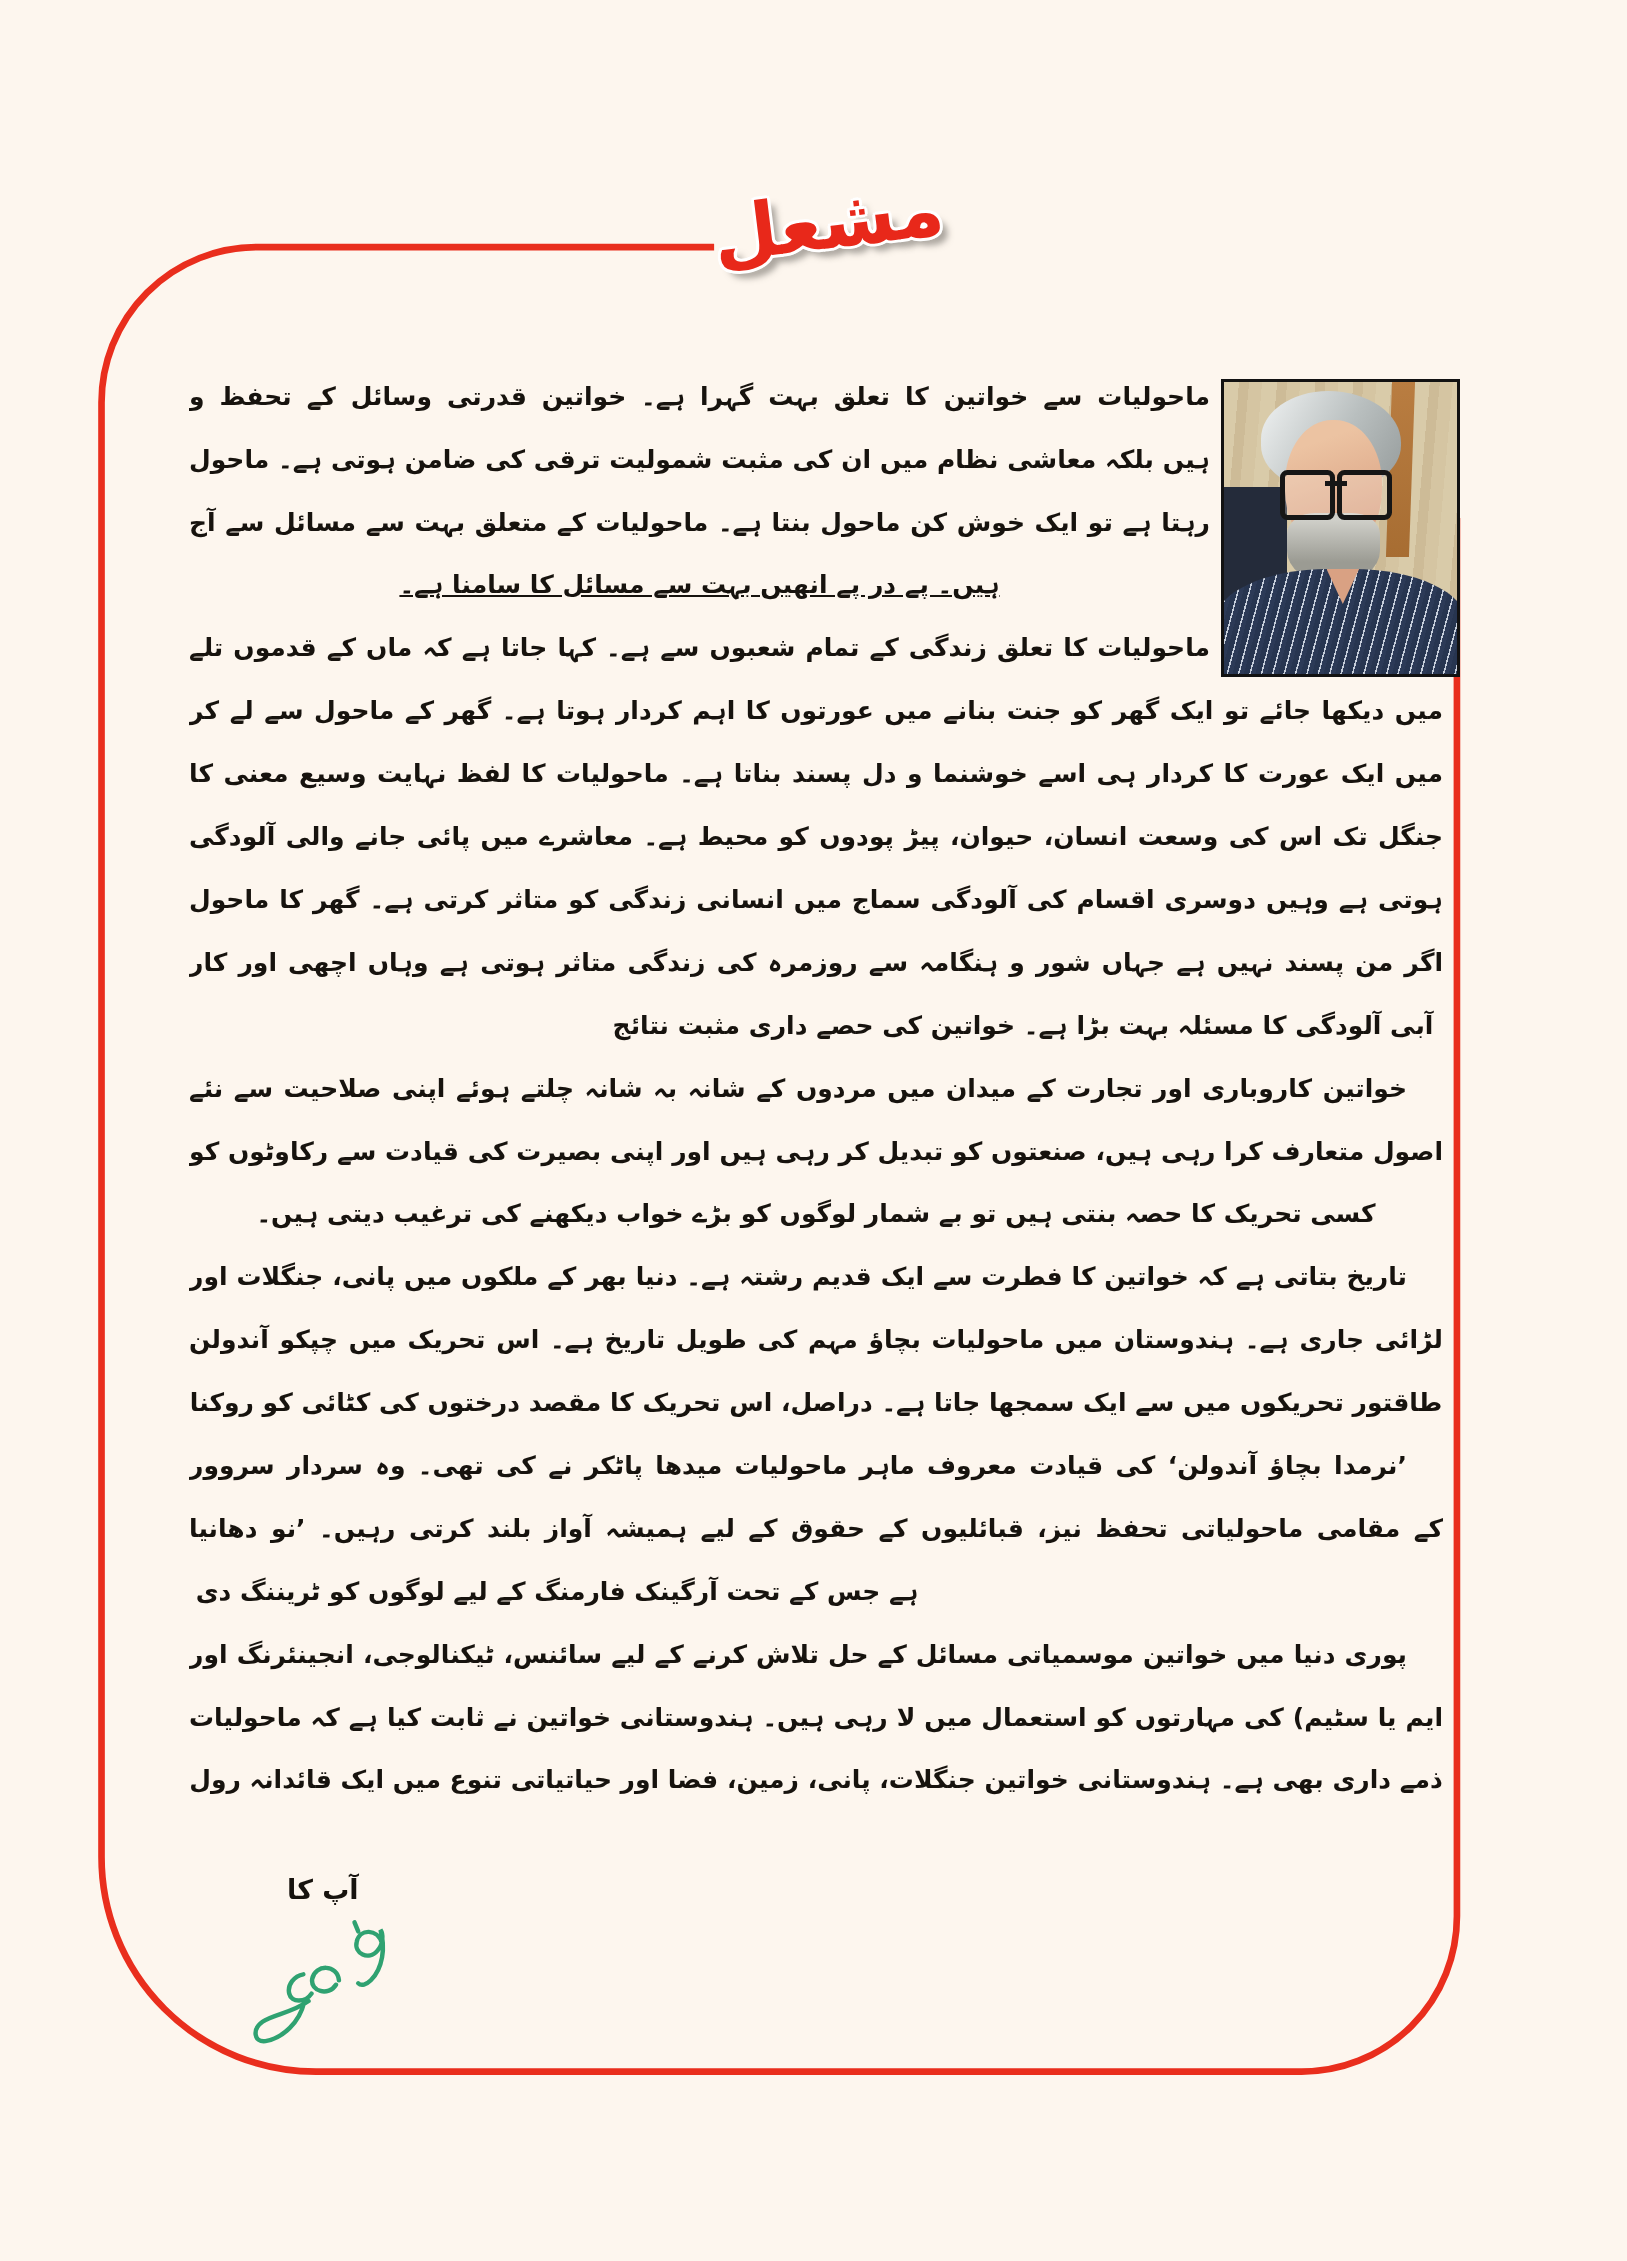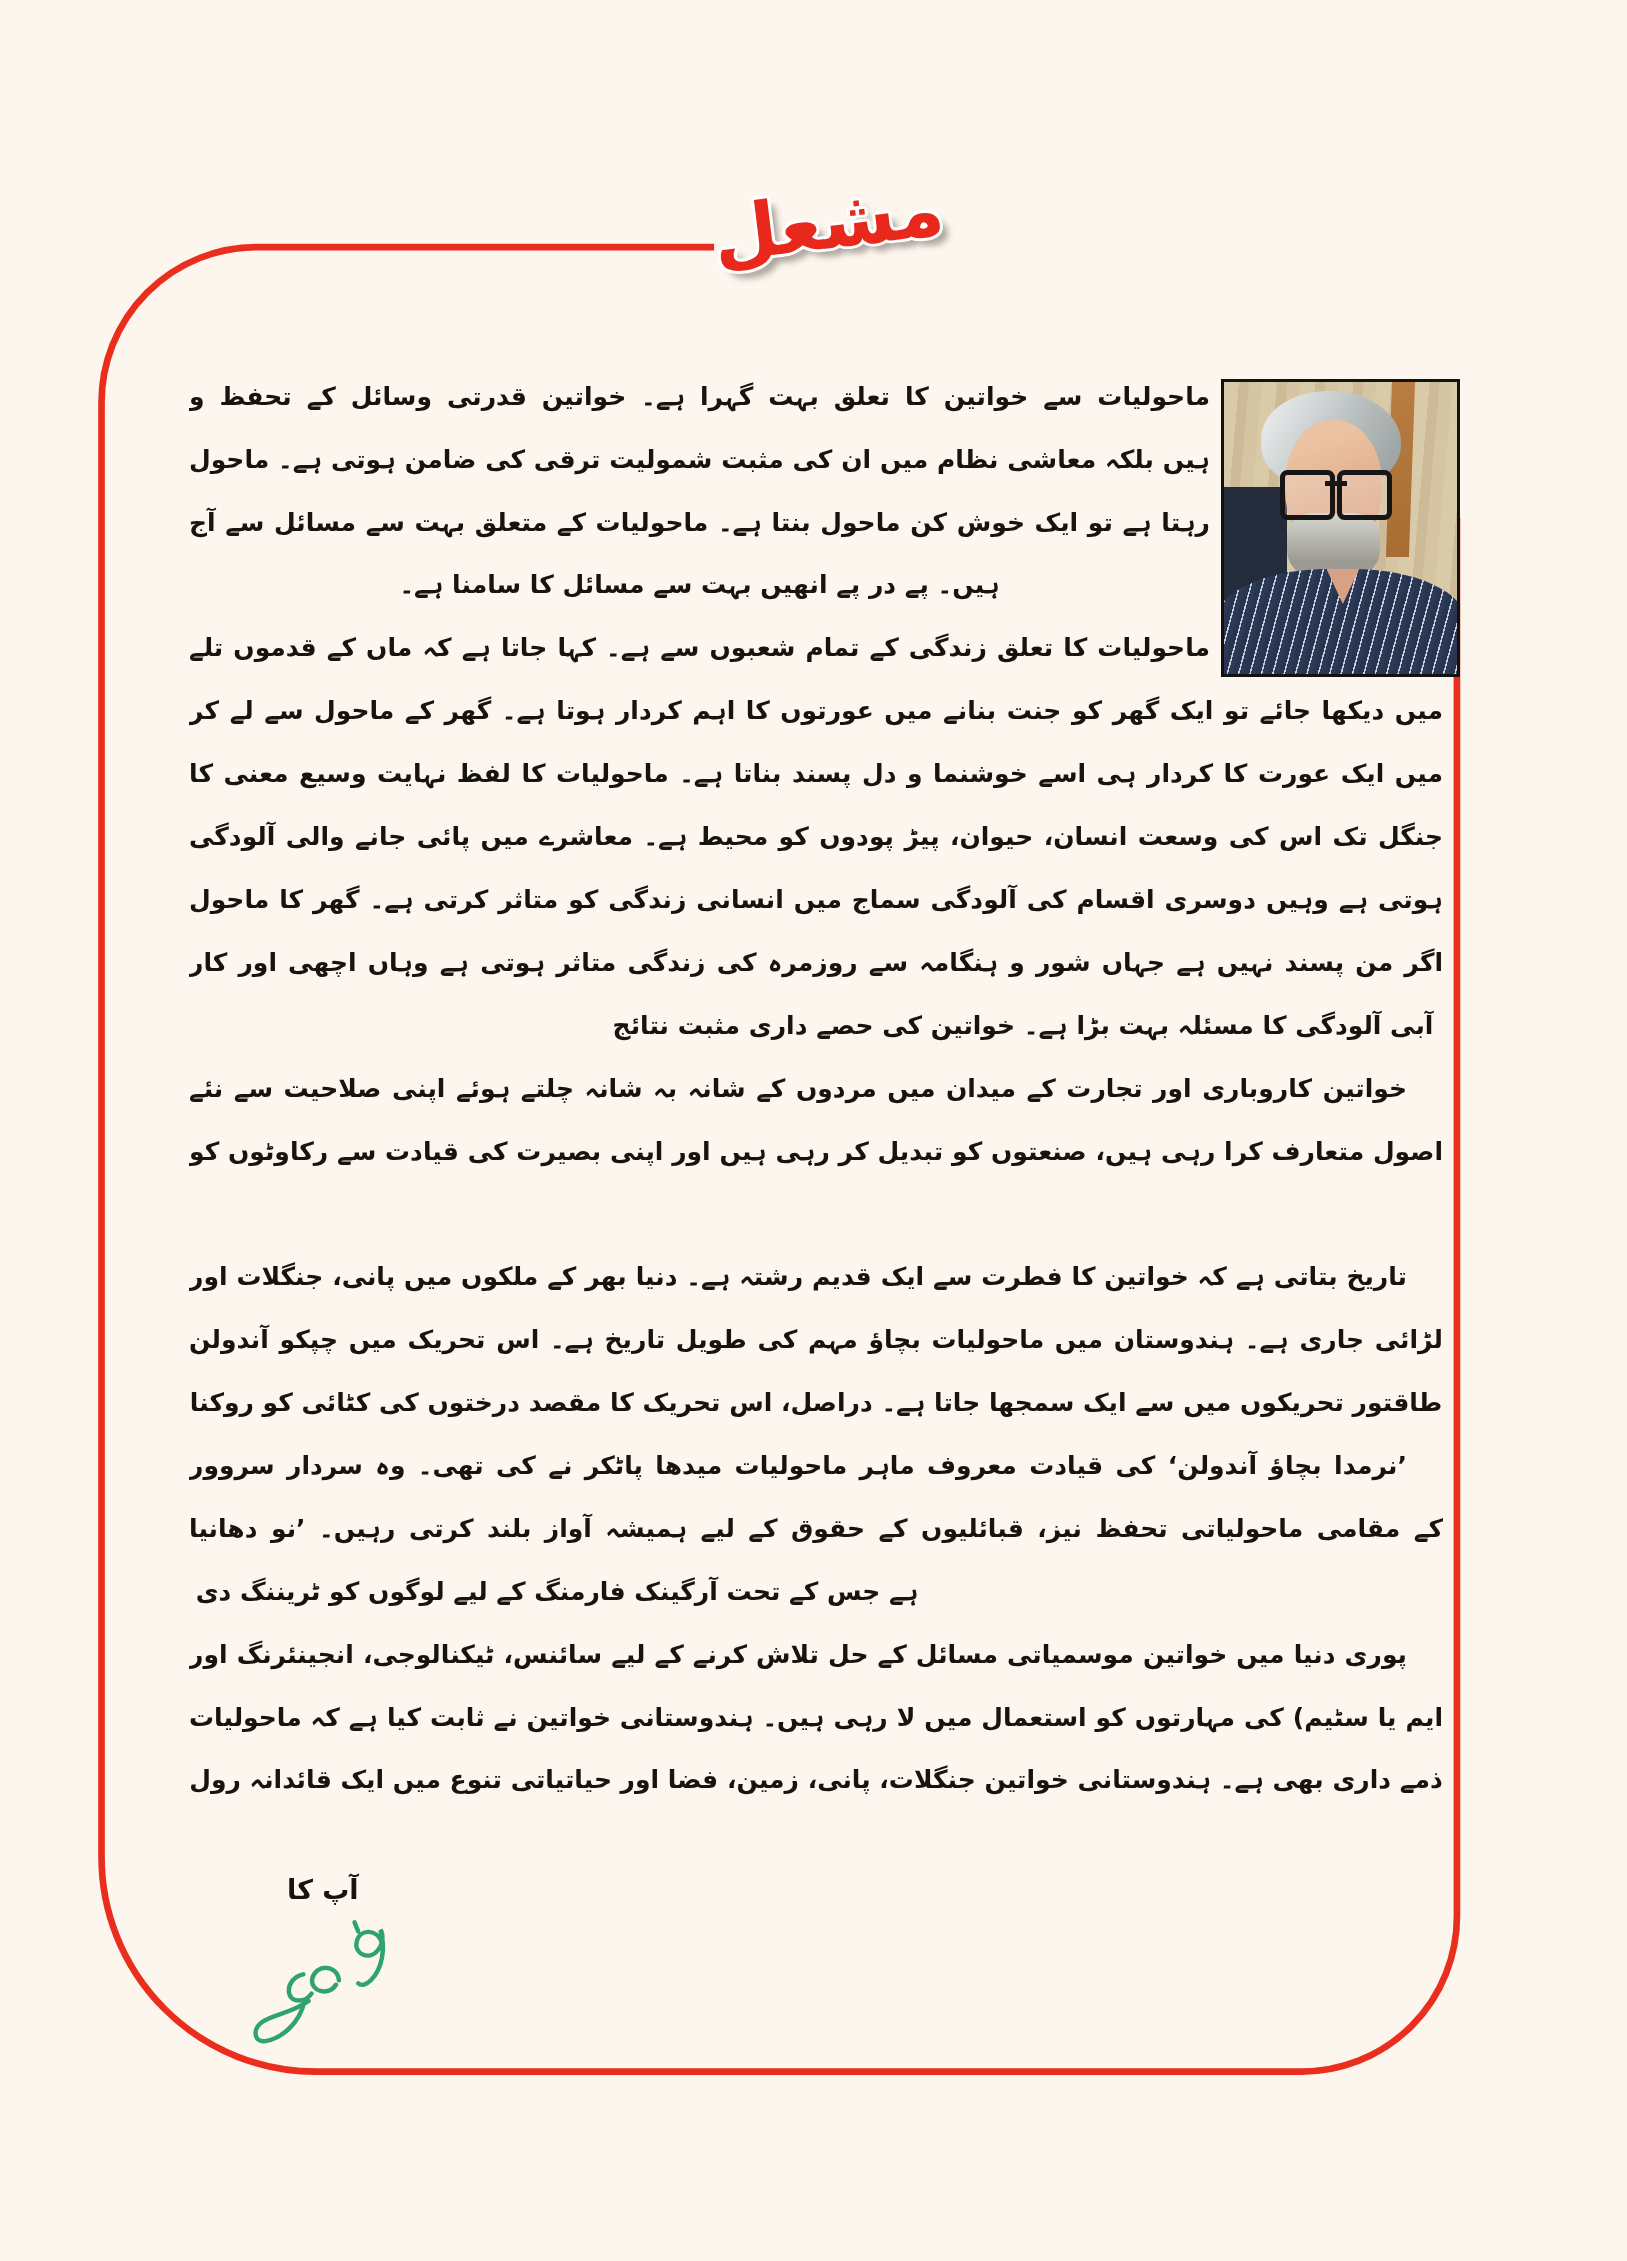--- a/index.html
+++ b/index.html
@@ -87,30 +87,31 @@
       <div class="bridge"></div>
     </div>
     <div class="shirt"></div>
     <div class="collar"></div>
   </div>
 
   <div class="text-area" id="lines-host">
       <div class="line n" style="top: 365px;">ماحولیات سے خواتین کا تعلق بہت گہرا ہے۔ خواتین قدرتی وسائل کے تحفظ و استعمال میں کلیدی کردار ادا کرتی</div>
       <div class="line n" style="top: 428px;">ہیں بلکہ معاشی نظام میں ان کی مثبت شمولیت ترقی کی ضامن ہوتی ہے۔ ماحول اور خواتین میں جب تال میل بنا</div>
       <div class="line n" style="top: 491px;">رہتا ہے تو ایک خوش کن ماحول بنتا ہے۔ ماحولیات کے متعلق بہت سے مسائل سے آج ہماری خواتین دو چار</div>
-      <div class="line n c" style="top: 553px;">ہیں۔ پے در پے انھیں بہت سے مسائل کا سامنا ہے۔</div>
+      <div class="line n c" style="top: 553px; text-decoration: underline;">ہیں۔ پے در پے انھیں بہت سے مسائل کا سامنا ہے۔</div>
       <div class="line n" style="top: 616px;">ماحولیات کا تعلق زندگی کے تمام شعبوں سے ہے۔ کہا جاتا ہے کہ ماں کے قدموں تلے جنت ہے، اگر اس سیاق</div>
       <div class="line" style="top: 679px;">میں دیکھا جائے تو ایک گھر کو جنت بنانے میں عورتوں کا اہم کردار ہوتا ہے۔ گھر کے ماحول سے لے کر دفتر، کارخانوں، دانشگاہوں</div>
       <div class="line" style="top: 742px;">میں ایک عورت کا کردار ہی اسے خوشنما و دل پسند بناتا ہے۔ ماحولیات کا لفظ نہایت وسیع معنی کا حامل ہے۔ آبادی سے لے کر صحرا و</div>
       <div class="line" style="top: 805px;">جنگل تک اس کی وسعت انسان، حیوان، پیڑ پودوں کو محیط ہے۔ معاشرے میں پائی جانے والی آلودگی جہاں سانس لینے میں مضر</div>
       <div class="line" style="top: 868px;">ہوتی ہے وہیں دوسری اقسام کی آلودگی سماج میں انسانی زندگی کو متاثر کرتی ہے۔ گھر کا ماحول اگر اچھا نہیں ہے، محلے پڑوس کا ماحول</div>
       <div class="line" style="top: 931px;">اگر من پسند نہیں ہے جہاں شور و ہنگامہ سے روزمرہ کی زندگی متاثر ہوتی ہے وہاں اچھی اور کار آمد نسل پیدا نہیں ہو سکتی۔ اس وقت</div>
       <div class="line cr" style="top: 994px;">آبی آلودگی کا مسئلہ بہت بڑا ہے۔ خواتین کی حصے داری مثبت نتائج لا رہی ہے۔</div>
       <div class="line ir" style="top: 1057px;">خواتین کاروباری اور تجارت کے میدان میں مردوں کے شانہ بہ شانہ چلتے ہوئے اپنی صلاحیت سے نئے نئے طریقے و</div>
       <div class="line" style="top: 1120px;">اصول متعارف کرا رہی ہیں، صنعتوں کو تبدیل کر رہی ہیں اور اپنی بصیرت کی قیادت سے رکاوٹوں کو دور کر رہی ہیں۔ خواتین جب</div>
+      <div class="line c" style="top: 1182px;">کسی تحریک کا حصہ بنتی ہیں تو بے شمار لوگوں کو بڑے خواب دیکھنے کی ترغیب دیتی ہیں۔</div>
       <div class="line ir" style="top: 1245px;">تاریخ بتاتی ہے کہ خواتین کا فطرت سے ایک قدیم رشتہ ہے۔ دنیا بھر کے ملکوں میں پانی، جنگلات اور زمین بچانے کی</div>
       <div class="line" style="top: 1308px;">لڑائی جاری ہے۔ ہندوستان میں ماحولیات بچاؤ مہم کی طویل تاریخ ہے۔ اس تحریک میں چپکو آندولن 1970 کو سب سے زیادہ</div>
       <div class="line c" style="top: 1371px;">طاقتور تحریکوں میں سے ایک سمجھا جاتا ہے۔ دراصل، اس تحریک کا مقصد درختوں کی کٹائی کو روکنا تھا۔</div>
       <div class="line ir" style="top: 1434px;">’نرمدا بچاؤ آندولن‘ کی قیادت معروف ماہر ماحولیات میدھا پاٹکر نے کی تھی۔ وہ سردار سروور پروجیکٹ کے سبب وردھا</div>
       <div class="line" style="top: 1497px;">کے مقامی ماحولیاتی تحفظ نیز، قبائلیوں کے حقوق کے لیے ہمیشہ آواز بلند کرتی رہیں۔ ’نو دھانیا آندولن‘ بھی اسی سلسلے کی ایک کڑی</div>
       <div class="line cl" style="top: 1560px;">ہے جس کے تحت آرگینک فارمنگ کے لیے لوگوں کو ٹریننگ دی جاتی ہے۔</div>
       <div class="line ir" style="top: 1623px;">پوری دنیا میں خواتین موسمیاتی مسائل کے حل تلاش کرنے کے لیے سائنس، ٹیکنالوجی، انجینئرنگ اور ریاضی (ایس ٹی ای</div>
       <div class="line" style="top: 1686px;">ایم یا سٹیم) کی مہارتوں کو استعمال میں لا رہی ہیں۔ ہندوستانی خواتین نے ثابت کیا ہے کہ ماحولیات کا تحفظ ایک اخلاقی اور ثقافتی</div>
       <div class="line c" style="top: 1748px;">ذمے داری بھی ہے۔ ہندوستانی خواتین جنگلات، پانی، زمین، فضا اور حیاتیاتی تنوع میں ایک قائدانہ رول ادا کر رہی ہیں۔</div>
     </div>

